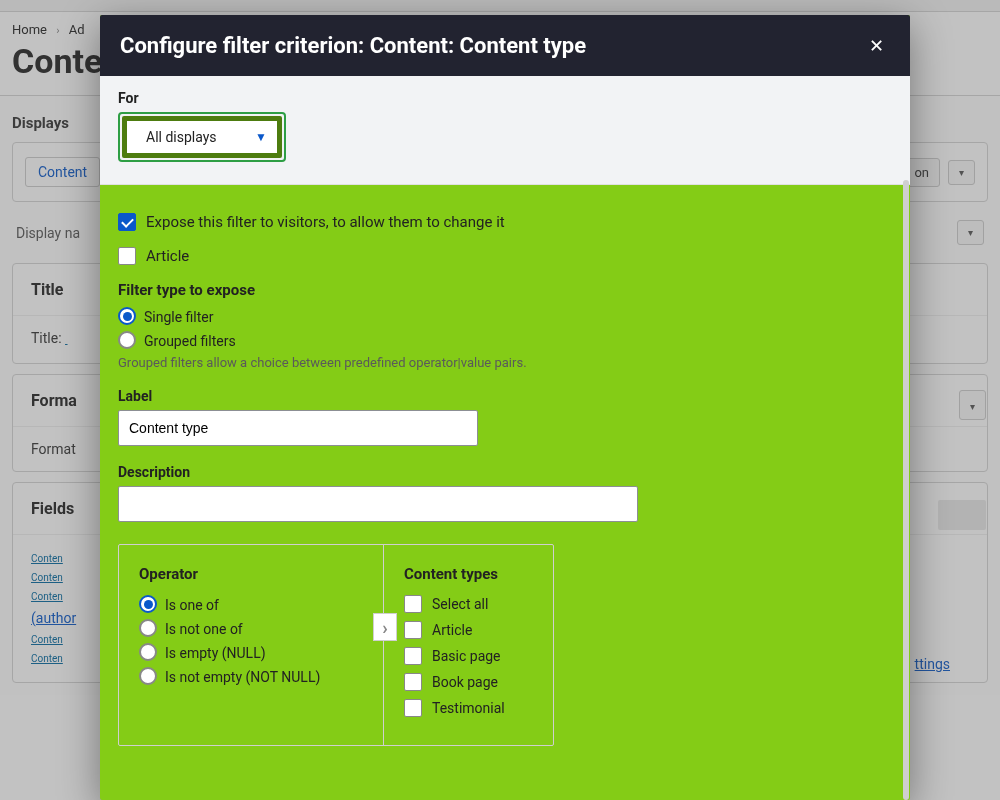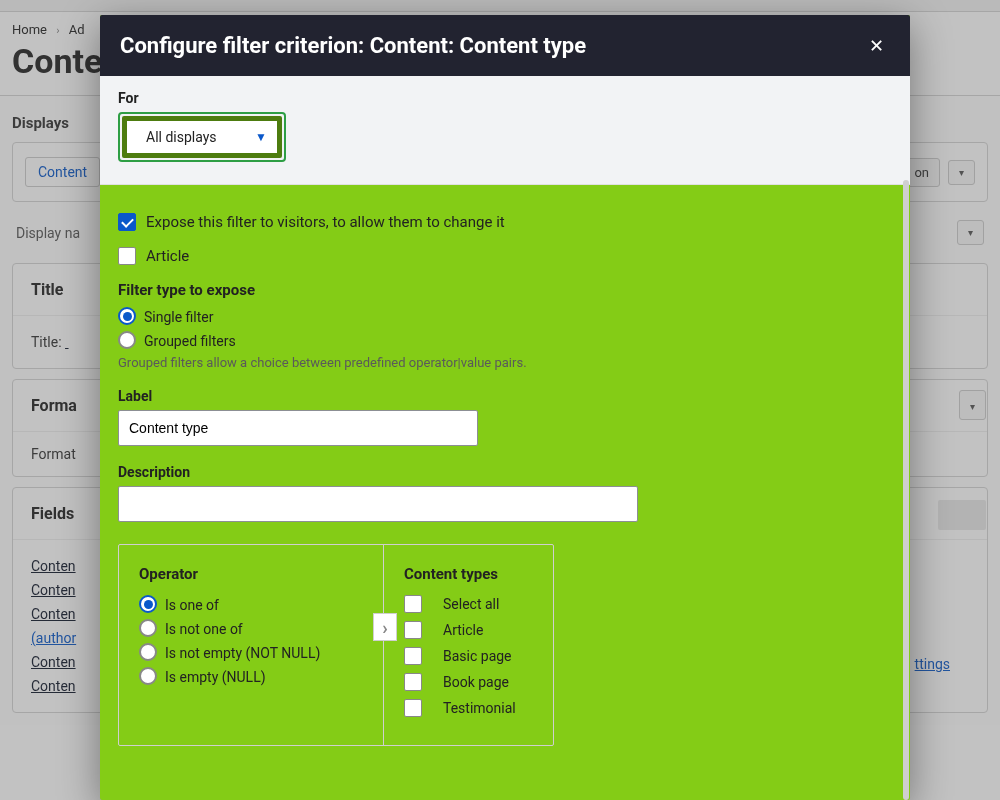--- a/index.html
+++ b/index.html
@@ -18,21 +18,21 @@
   .tab-default { border: 1px solid #ccc; border-radius: 3px; padding: 6px 12px; color: #0a58ca; font-size: 14px; background: #fff; }
   .tab-right { margin-left: auto; display: flex; align-items: center; gap: 8px; }
   .select-like { border: 1px solid #ccc; border-radius: 3px; padding: 6px 10px; display: inline-flex; align-items: center; gap: 6px; background: #f7f7f7; font-size: 13px; color: #333; }
   .chev { font-size: 10px; color: #555; }
   .row2 { display: flex; align-items: center; gap: 10px; margin: 18px 4px; color: #555; }
   .row2 .sp { flex: 1; }
   .panel { border: 1px solid #d4d4d4; border-radius: 4px; margin-top: 10px; background: #fff; }
   .panel-head { font-weight: 700; font-size: 16px; padding: 16px 18px; border-bottom: 1px solid #eee; }
   .panel-body { padding: 14px 18px; color: #333; }
   .panel-body .lbl { color: #333; }
-  .linkish { color: #0f172a; text-decoration: underline; display: inline-block; margin: 4px 0; font-size: 14px; }
+  .linkish { color: #0369a1; text-decoration: underline; display: inline-block; margin: 4px 0; font-size: 10px; }
   .author { color: #0a58ca; text-decoration: underline; display: inline-block; margin: 4px 0; }
   .right-extra { position: absolute; right: 14px; top: 390px; border: 1px solid #ccc; border-radius: 3px; padding: 6px 10px; background: #f7f7f7; }
   .right-extra2 { position: absolute; right: 14px; top: 500px; width: 48px; height: 30px; background: #e8e8e8; border-radius: 2px; }
   .right-link { position: absolute; right: 50px; top: 656px; color: #0a58ca; text-decoration: underline; font-size: 14px; }
 
   
   .overlay { position: absolute; inset: 0; background: rgba(80,80,80,0.35); }
 
   
   .modal { position: absolute; left: 100px; top: 15px; width: 810px; height: 785px; background: #84cc16; border-radius: 2px; box-shadow: 0 10px 40px rgba(0,0,0,0.4); display: flex; flex-direction: column; overflow: hidden; }
@@ -68,21 +68,21 @@
   .text-input { width: 360px; padding: 9px 10px; font-size: 14px; border: 1px solid #8c8f94; border-radius: 2px; background: #fff; }
   .text-input.wide { width: 520px; }
 
   .op-box { display: flex; border: 1px solid #cfcfcf; border-radius: 2px; margin-top: 22px; position: relative; width: 436px; }
   .op-col { padding: 20px 20px; }
   .op-col.left { width: 265px; border-right: 1px solid #cfcfcf; }
   .op-col.right { flex: 1; }
   .op-title { font-weight: 700; font-size: 15px; margin-bottom: 12px; }
   .arrow-btn { position: absolute; left: 254px; top: 68px; width: 24px; height: 28px; border: 1px solid #cfcfcf; background: #fff; display: flex; align-items: center; justify-content: center; font-size: 18px; font-weight: 700; color: #888; cursor: pointer; }
 
-  .ct-row { display: flex; align-items: center; gap: 21px; margin: 8px 0; }
+  .ct-row { display: flex; align-items: center; gap: 10px; margin: 8px 0; }
 </style>
 </head>
 <body>
 
 <div class="page-bg">
   <div class="top-strip"></div>
   <div class="breadcrumbs">
     <a>Home</a>
     <span class="sep">›</span>
     <a>Ad</a>
@@ -195,25 +195,25 @@
         <div class="radio-row">
             <span class="radio selected"></span>
             <span>Is one of</span>
           </div>
         <div class="radio-row">
             <span class="radio"></span>
             <span>Is not one of</span>
           </div>
         <div class="radio-row">
             <span class="radio"></span>
+            <span>Is empty (NULL)</span>
+          </div>
+        <div class="radio-row">
+            <span class="radio"></span>
             <span>Is not empty (NOT NULL)</span>
-          </div>
-        <div class="radio-row">
-            <span class="radio"></span>
-            <span>Is empty (NULL)</span>
           </div>
       </div>
       <div class="arrow-btn">
           <span>›</span>
         </div>
       <div class="op-col right">
         <div class="op-title">Content types</div>
         <div class="ct-row">
             <span class="chk"></span>
             <span>Select all</span>

